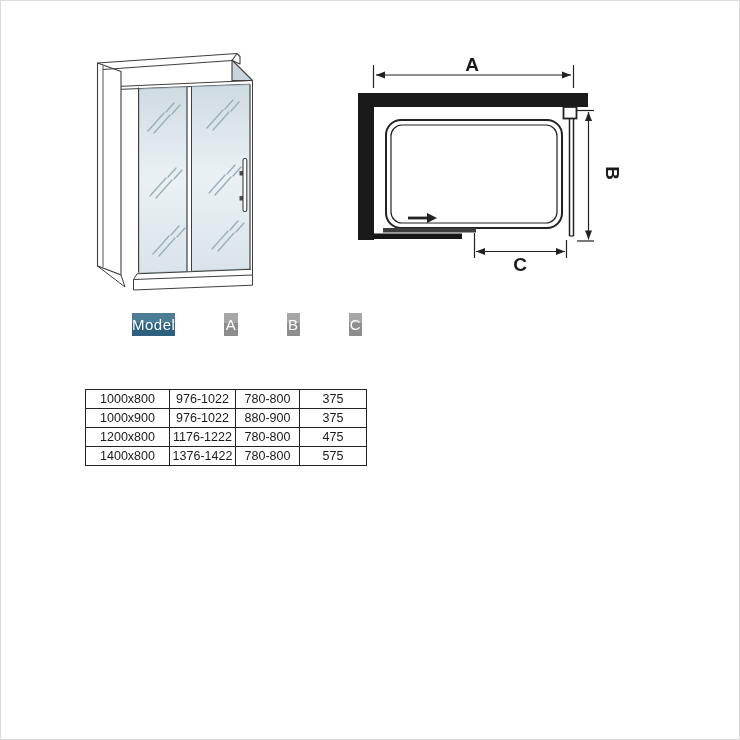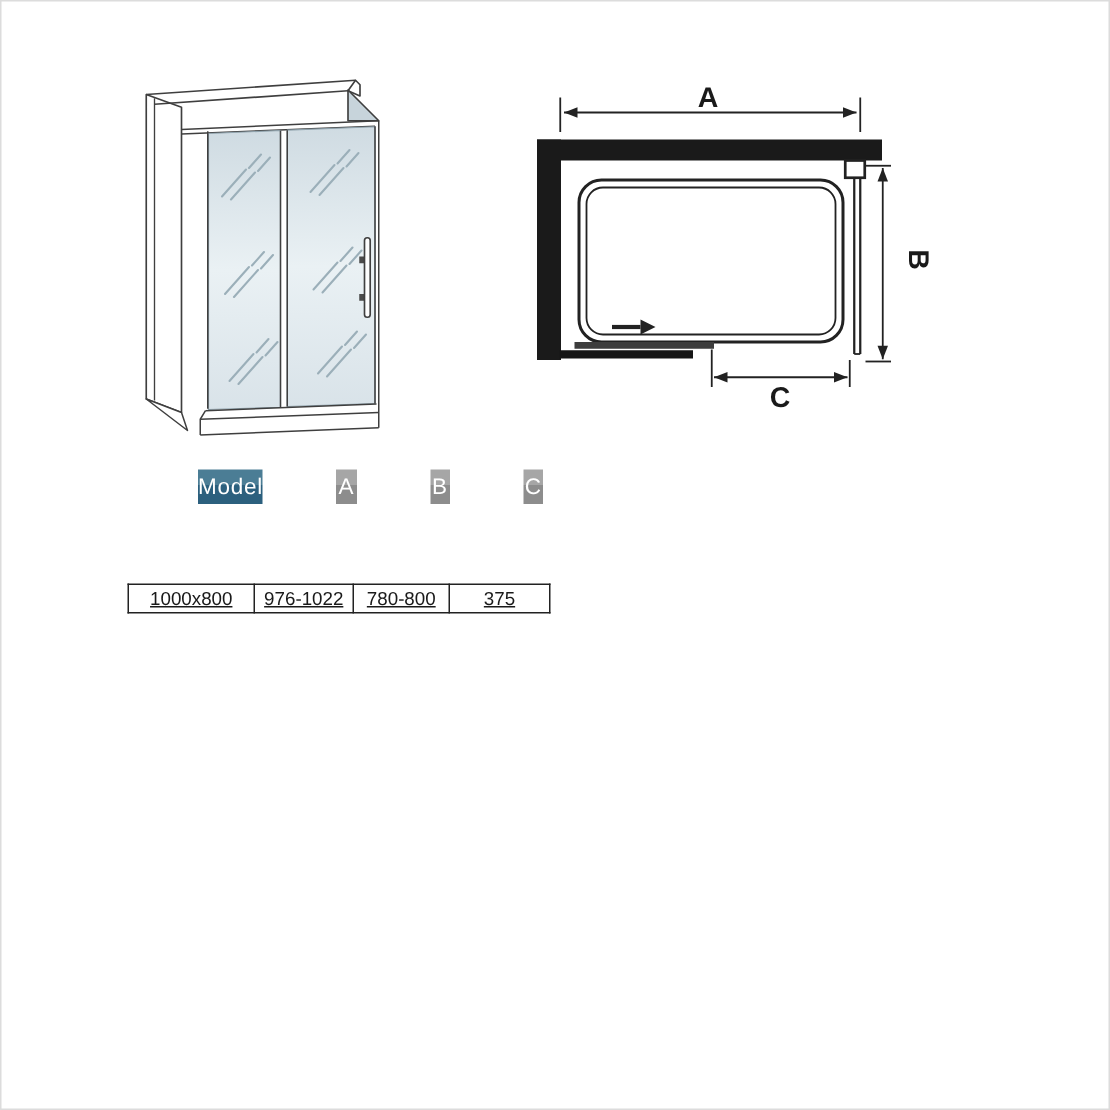--- a/index.html
+++ b/index.html
@@ -54,21 +54,20 @@
   }
   .size-table td {
     border: 1px solid #222222;
     height: 18px;
     text-align: center;
     vertical-align: middle;
     font-size: 12.5px;
     color: #1a1a1a;
     padding: 0;
     white-space: nowrap;
-    text-decoration: underline;
   }
 </style>
 </head>
 <body>
 
 <div class="canvas">
 
   <svg class="diagram-svg" viewBox="0 0 740 740">
     <defs>
       <linearGradient id="glassGrad" x1="0" y1="0" x2="0" y2="1">
@@ -203,16 +202,34 @@
         <col style="width:64px">
         <col style="width:67px">
       </colgroup>
     <tbody>
       <tr>
         <td>1000x800</td>
         <td>976-1022</td>
         <td>780-800</td>
         <td>375</td>
       </tr>
+      <tr>
+        <td>1000x900</td>
+        <td>976-1022</td>
+        <td>880-900</td>
+        <td>375</td>
+      </tr>
+      <tr>
+        <td>1200x800</td>
+        <td>1176-1222</td>
+        <td>780-800</td>
+        <td>475</td>
+      </tr>
+      <tr>
+        <td>1400x800</td>
+        <td>1376-1422</td>
+        <td>780-800</td>
+        <td>575</td>
+      </tr>
     </tbody>
   </table>
 
 </div>
 
 </body></html>

